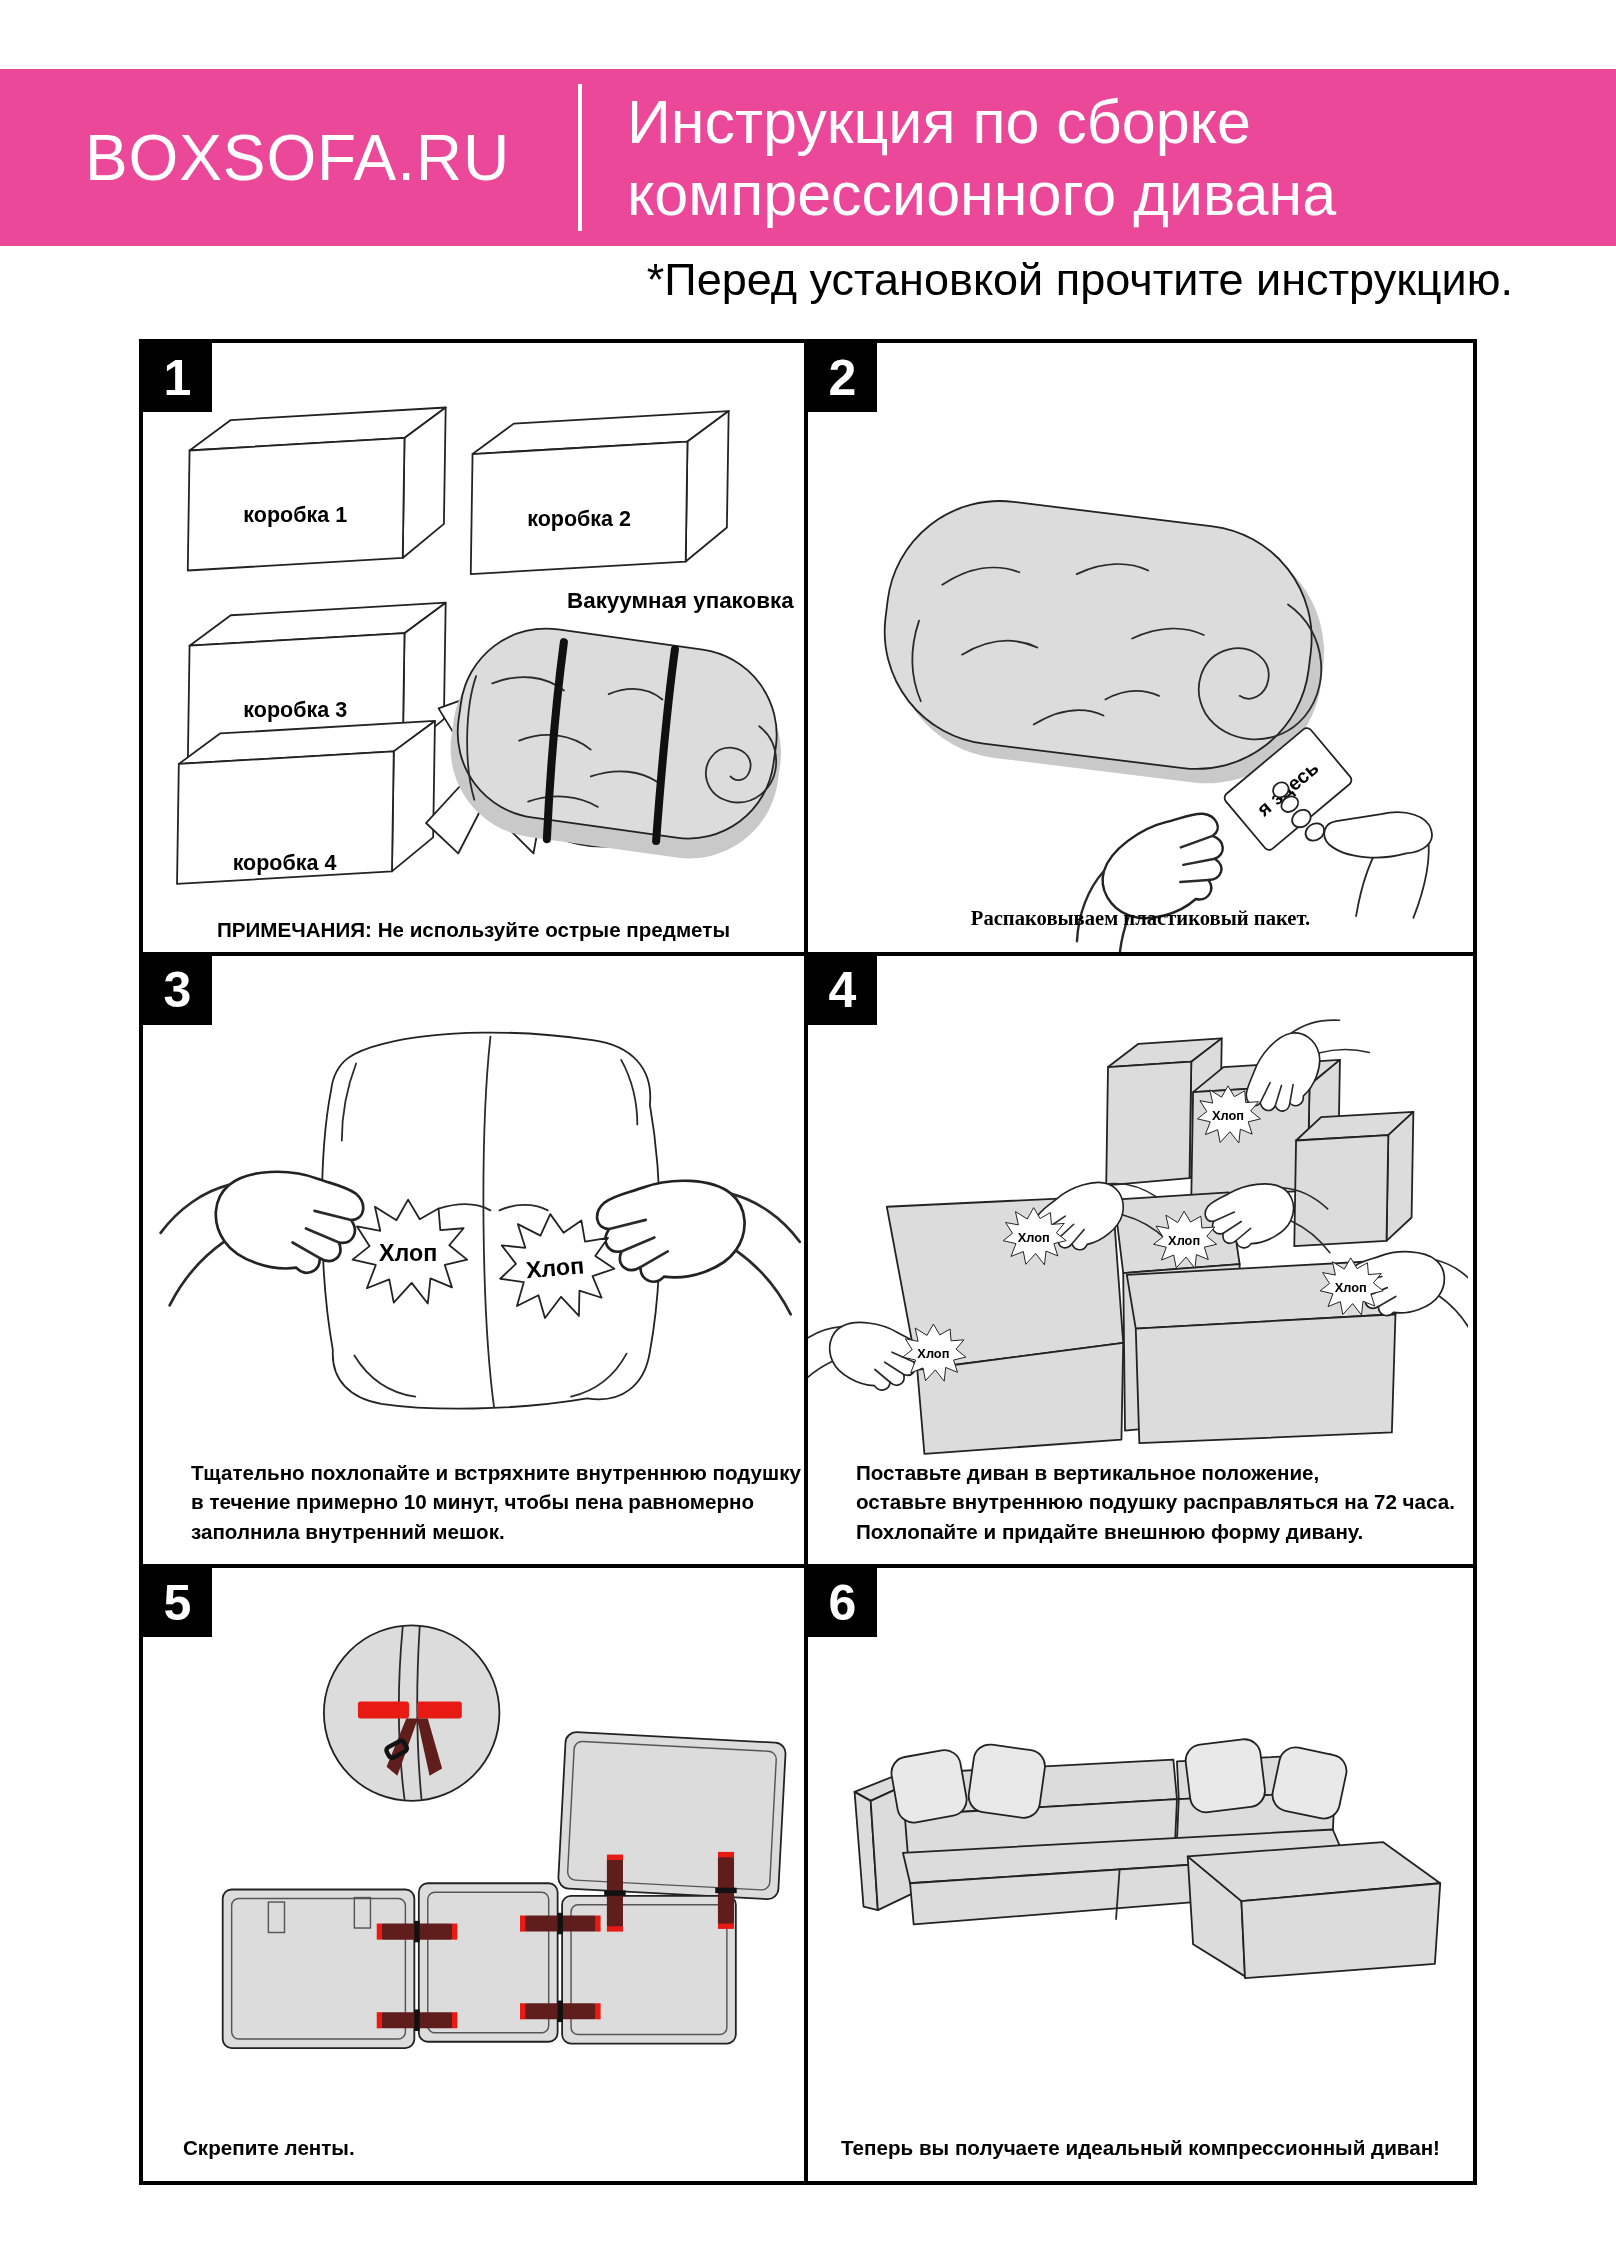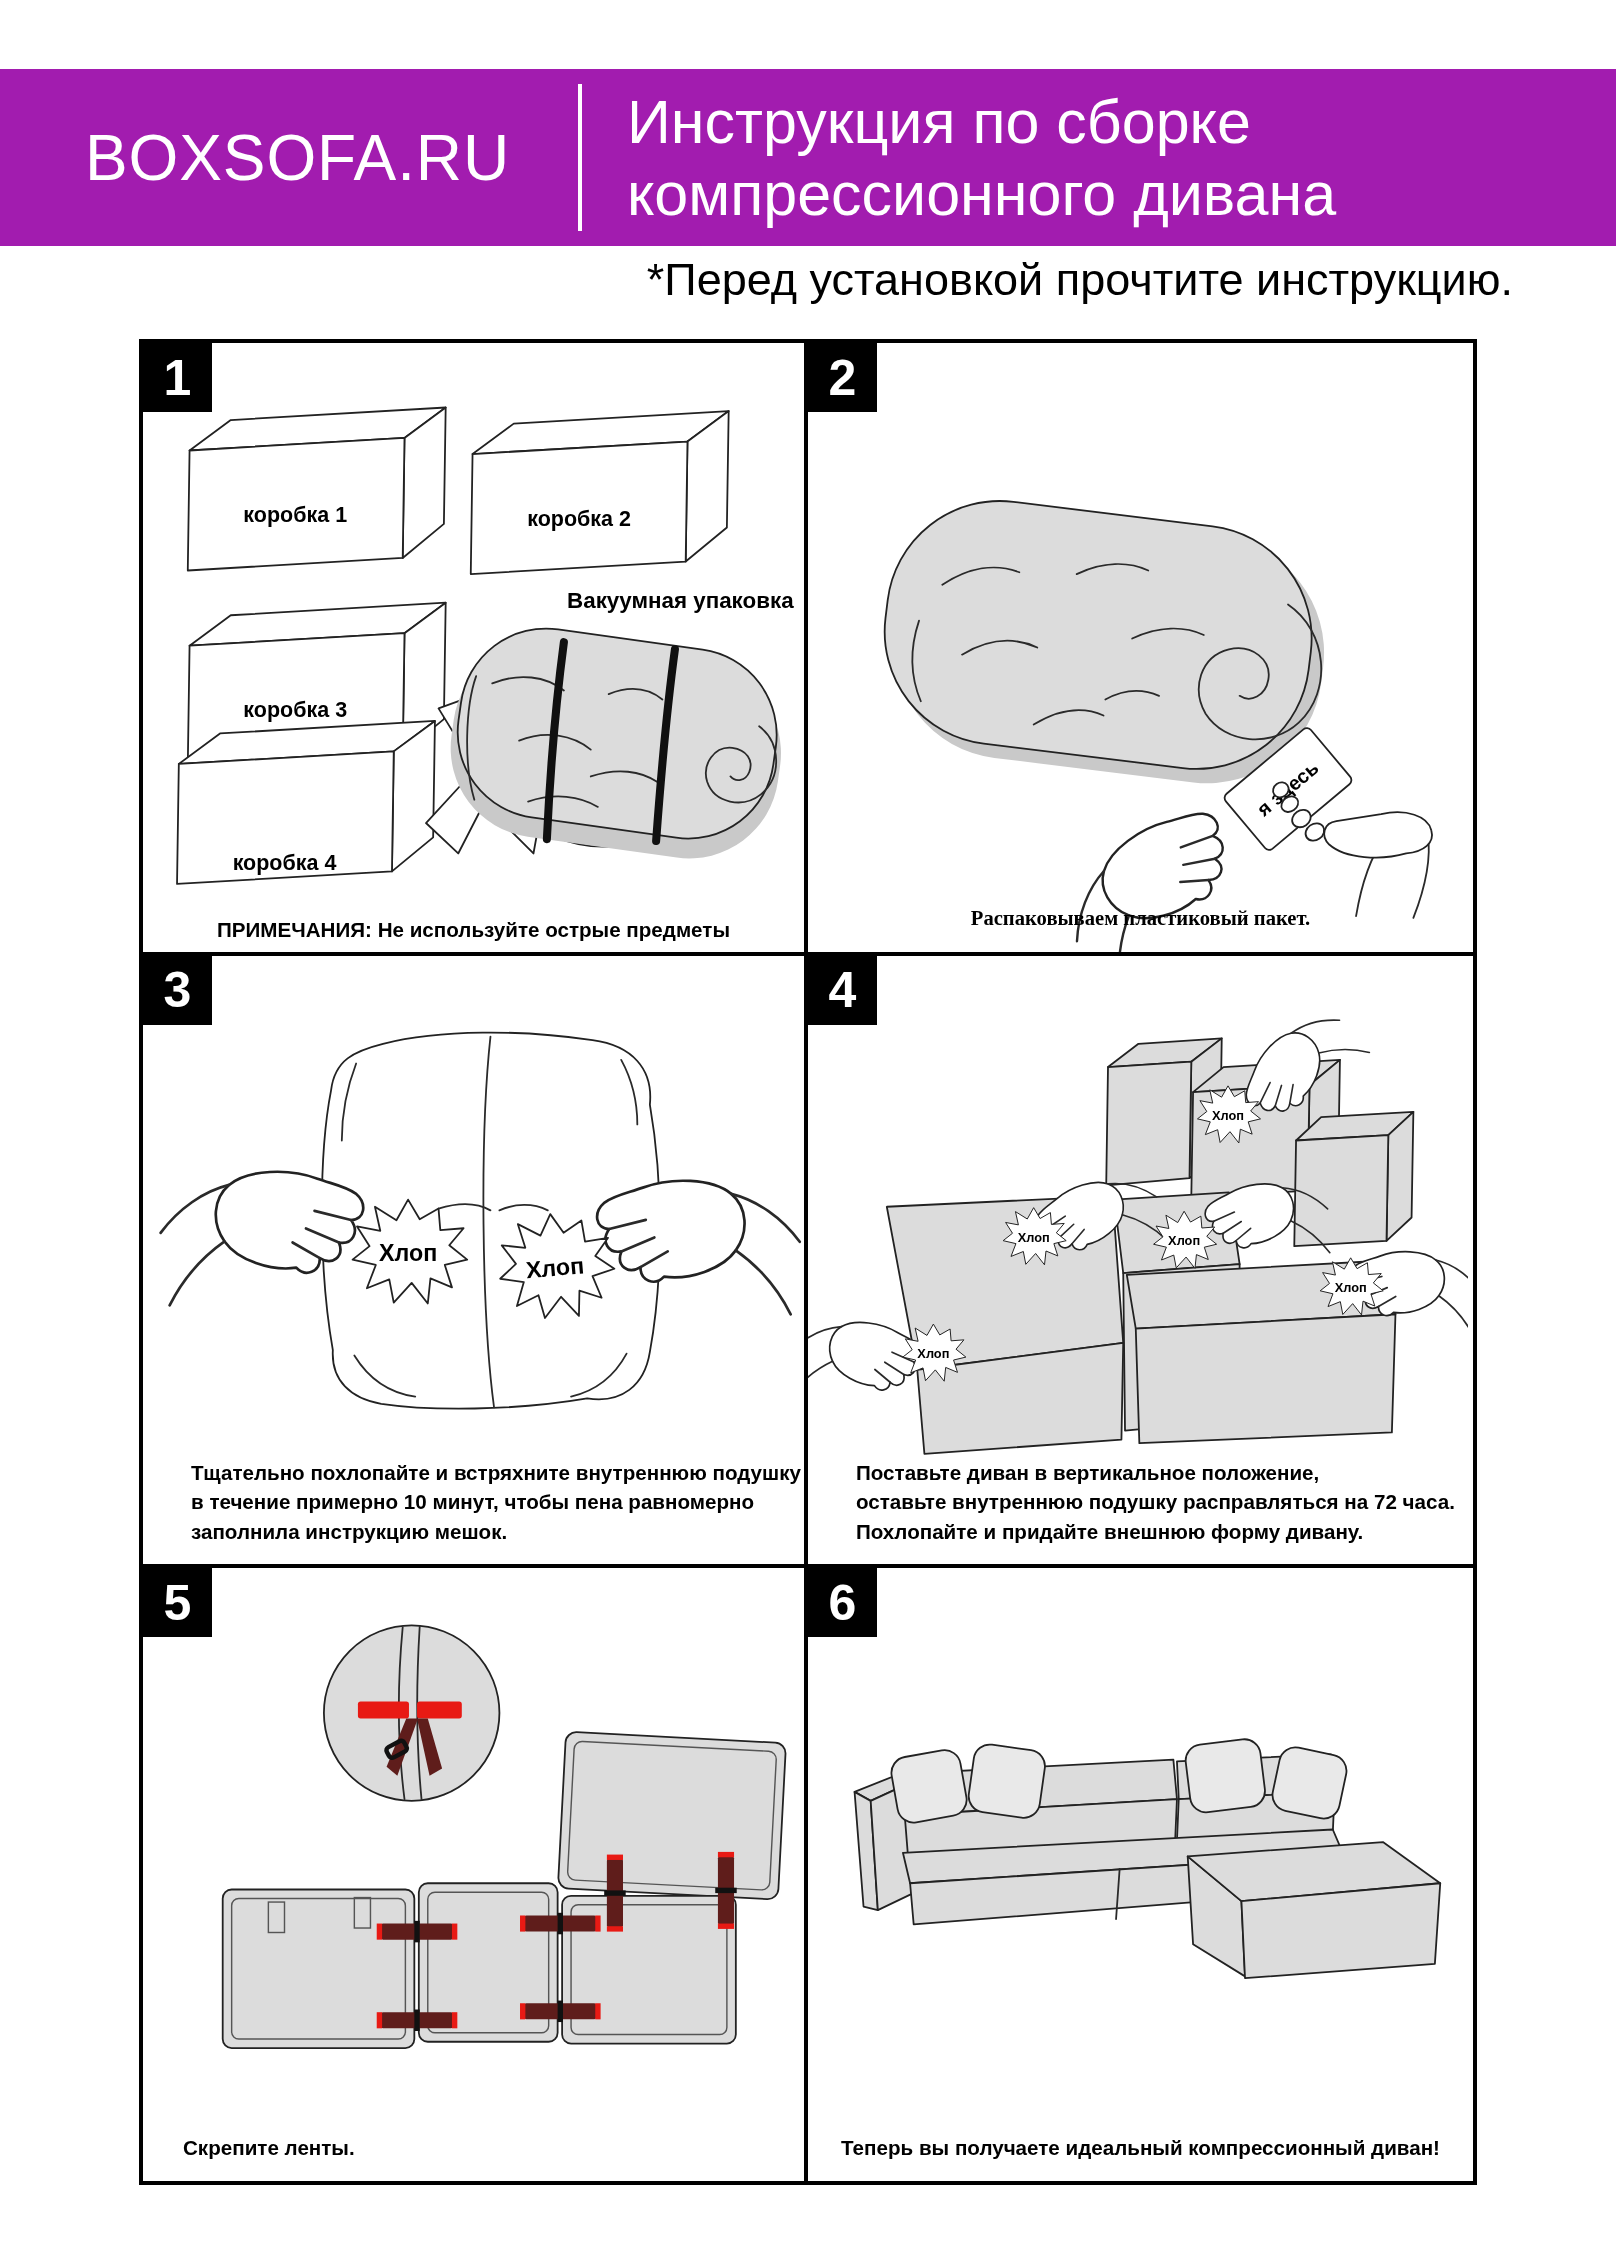--- a/index.html
+++ b/index.html
@@ -10,21 +10,21 @@
     --line-black:#222222;
   }
   *{box-sizing:border-box;}
   html,body{margin:0;padding:0;}
   body{
     width:1617px;height:2268px;position:relative;background:#ffffff;
     font-family:"Liberation Sans","DejaVu Sans",sans-serif;color:#000;
     overflow:hidden;
   }
   
-  .header{position:absolute;left:0;top:69px;width:1617px;height:177px;background:#a21caf;}
+  .header{position:absolute;left:0;top:69px;width:1617px;height:177px;background:#ec4899;}
   .brand{position:absolute;left:85px;top:50%;transform:translateY(-50%);
     color:#fff;font-size:64px;font-weight:400;letter-spacing:0.9px;white-space:nowrap;}
   .separator{position:absolute;left:578px;top:15px;height:147px;width:3.6px;background:#fff;}
   .title{position:absolute;left:627px;top:50%;transform:translateY(-50%);
     color:#fff;font-weight:normal;font-size:61px;line-height:72px;white-space:nowrap;}
   .subtitle{position:absolute;top:254px;right:104px;font-size:45px;font-weight:400;
     color:#000;white-space:nowrap;margin-left:8px;}
   
   .grid{position:absolute;left:139px;top:339px;width:1338px;height:1846px;
     border:4.5px solid #000;display:grid;grid-template-columns:665px 665px;
@@ -219,21 +219,21 @@
         <text class="burst-t" y="9">Хлоп</text>
       </g>
       <g transform="translate(460,348) rotate(-5)">
         <use href="#burstShape"></use>
         <text class="burst-t" y="9">Хлоп</text>
       </g>
     </svg>
     <div class="caption left cap34">
       <div>Тщательно похлопайте и встряхните внутреннюю подушку</div>
       <div>в течение примерно 10 минут, чтобы пена равномерно</div>
-      <div>заполнила инструкцию мешок.</div>
+      <div>заполнила внутренний мешок.</div>
     </div>
   </section>
 
   <section class="cell bb">
     <div class="badge">4</div>
     <svg class="art" width="660" height="609" viewBox="0 0 737 680">
       <g>
         <polygon class="gshape" points="335,124 428,118 462,92 369,98"></polygon>
         <polygon class="gshape" points="428,118 462,92 460,222 426,248"></polygon>
         <polygon class="gshape" points="335,124 428,118 426,248 333,256"></polygon>

